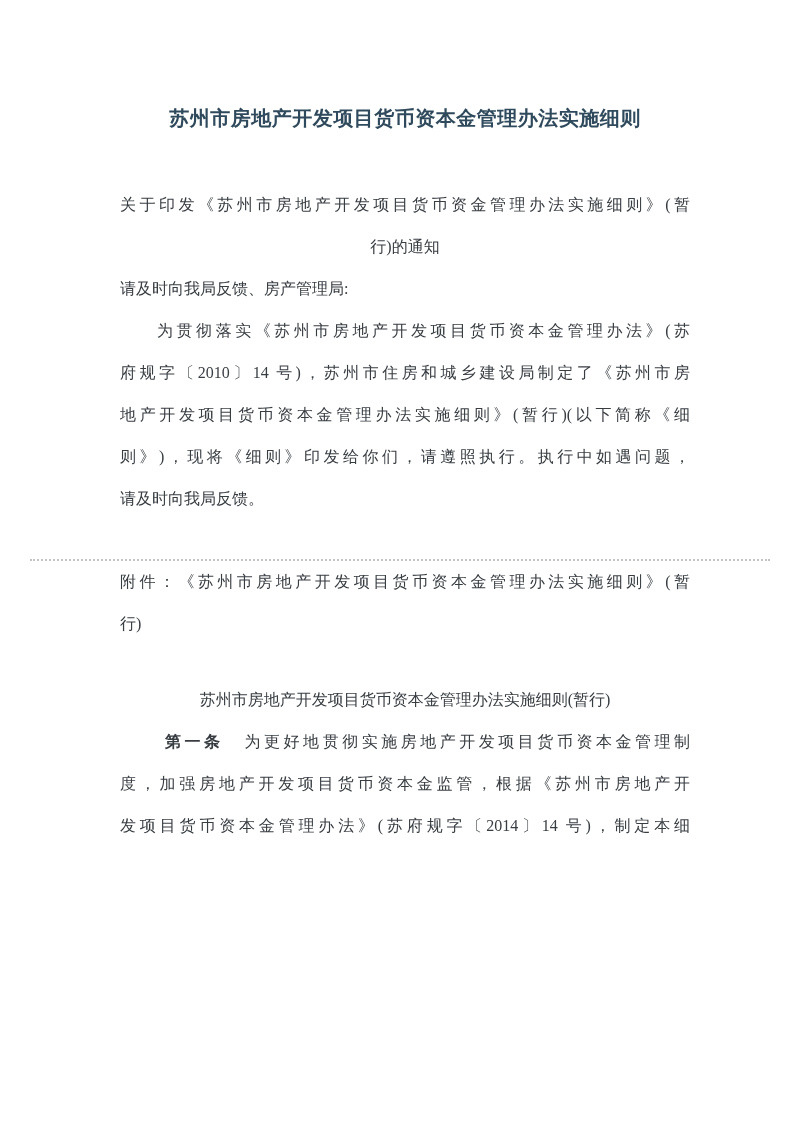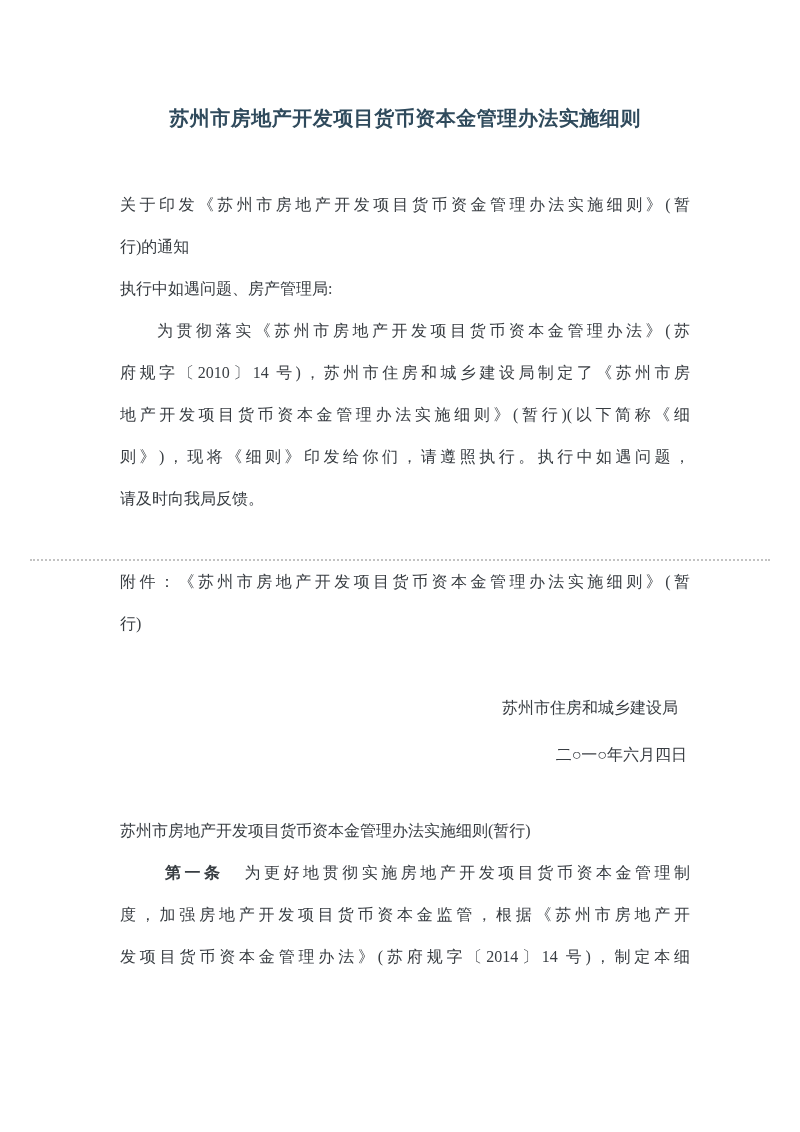--- a/index.html
+++ b/index.html
@@ -27,21 +27,21 @@
     color: var(--title-color, #2f4a5c);
   }
 
   .line {
     font-size: 16px;
     line-height: 42px;
     white-space: normal;
   }
 
   .justify { text-align: justify; text-align-last: justify; }
-  .center  { }
+  .center  { text-align: center; }
   .right   { text-align: right; }
   .indent  { text-indent: 37px; }
 
   .divider {
     border: none;
     border-top: 2px dotted var(--divider-color, #c3c3c3);
     width: 740px;
     margin: 39px 0 0 -90px;
   }
 
@@ -59,42 +59,38 @@
   <div class="content">
 
     <h1 class="doc-title">苏州市房地产开发项目货币资本金管理办法实施细则</h1>
 
     <div>
       <div class="line justify">关于印发《苏州市房地产开发项目货币资金管理办法实施细则》(暂</div>
       <div class="line center">行)的通知</div>
     </div>
 
     <div>
-      <div class="line">执行中如遇问题、房产管理局:</div>
+      <div class="line">请及时向我局反馈、房产管理局:</div>
     </div>
 
     <div>
       <div class="line justify indent">为贯彻落实《苏州市房地产开发项目货币资本金管理办法》(苏</div>
       <div class="line justify">府规字〔2010〕14 号)，苏州市住房和城乡建设局制定了《苏州市房</div>
       <div class="line justify">地产开发项目货币资本金管理办法实施细则》(暂行)(以下简称《细</div>
       <div class="line justify">则》)，现将《细则》印发给你们，请遵照执行。执行中如遇问题，</div>
       <div class="line">请及时向我局反馈。</div>
     </div>
 
     <hr class="divider">
 
     <div>
       <div class="line justify">附件：《苏州市房地产开发项目货币资本金管理办法实施细则》(暂</div>
       <div class="line">行)</div>
     </div>
 
-    <div>
-      <div class="line right signature-org">苏州市住房和城乡建设局</div>
-      <div class="line right signature-date">二○一○年六月四日</div>
-    </div>
 
     <div class="line center section-title">苏州市房地产开发项目货币资本金管理办法实施细则(暂行)</div>
 
     <div>
       <div class="line justify indent">
         <span class="article-label">第一条</span><span>为更好地贯彻实施房地产开发项目货币资本金管理制</span>
       </div>
       <div class="line justify">度，加强房地产开发项目货币资本金监管，根据《苏州市房地产开</div>
       <div class="line justify">发项目货币资本金管理办法》(苏府规字〔2014〕14 号)，制定本细</div>
     </div>

